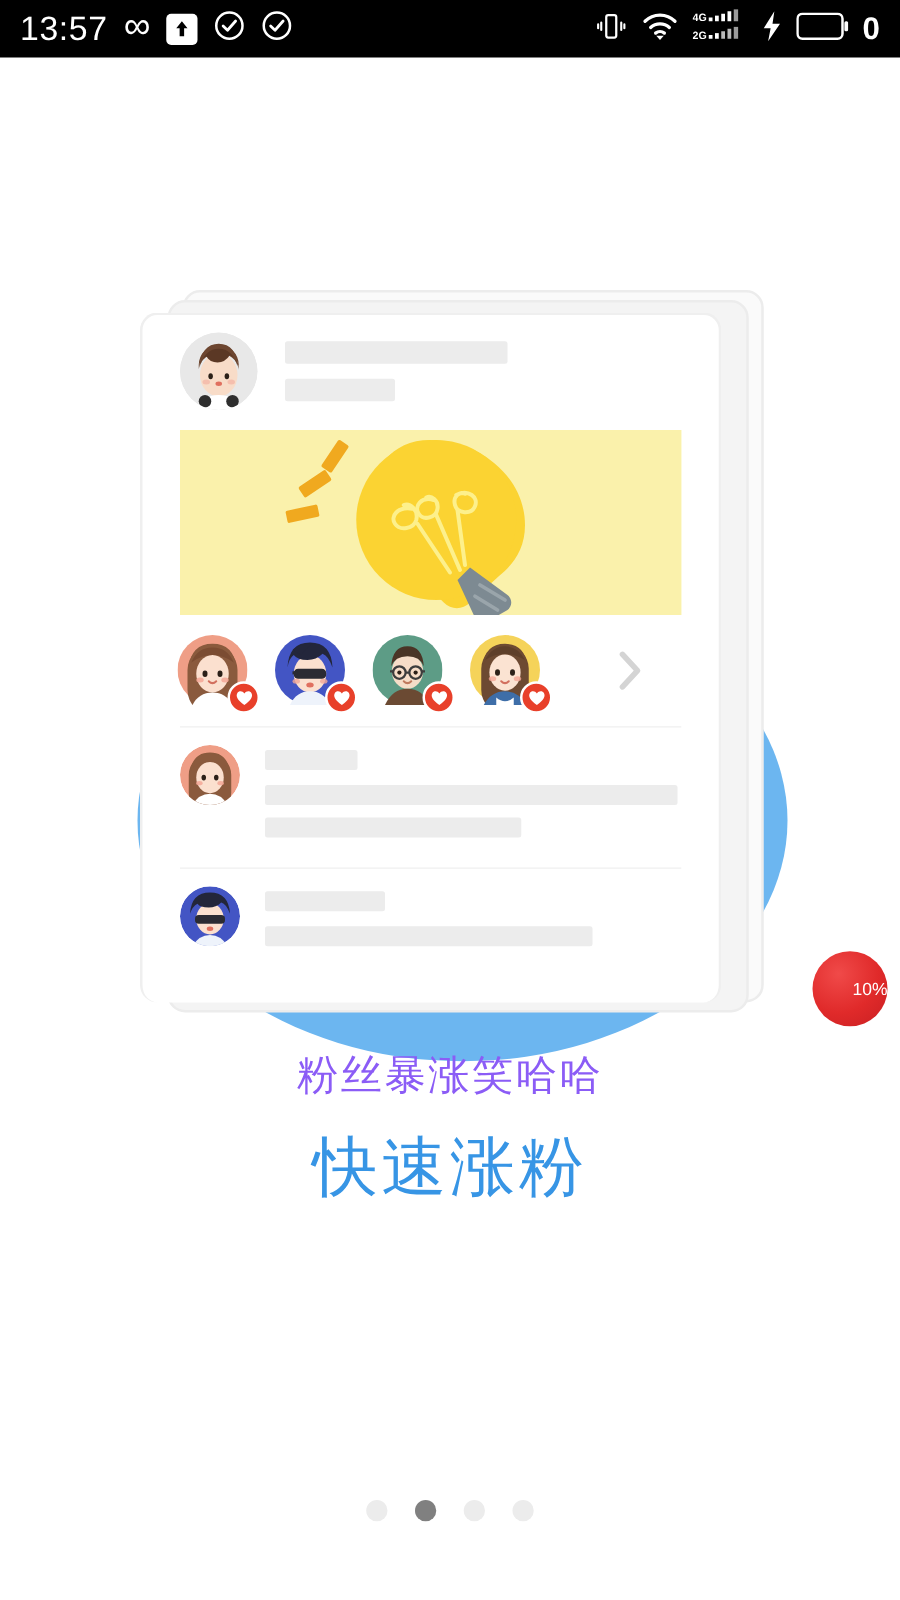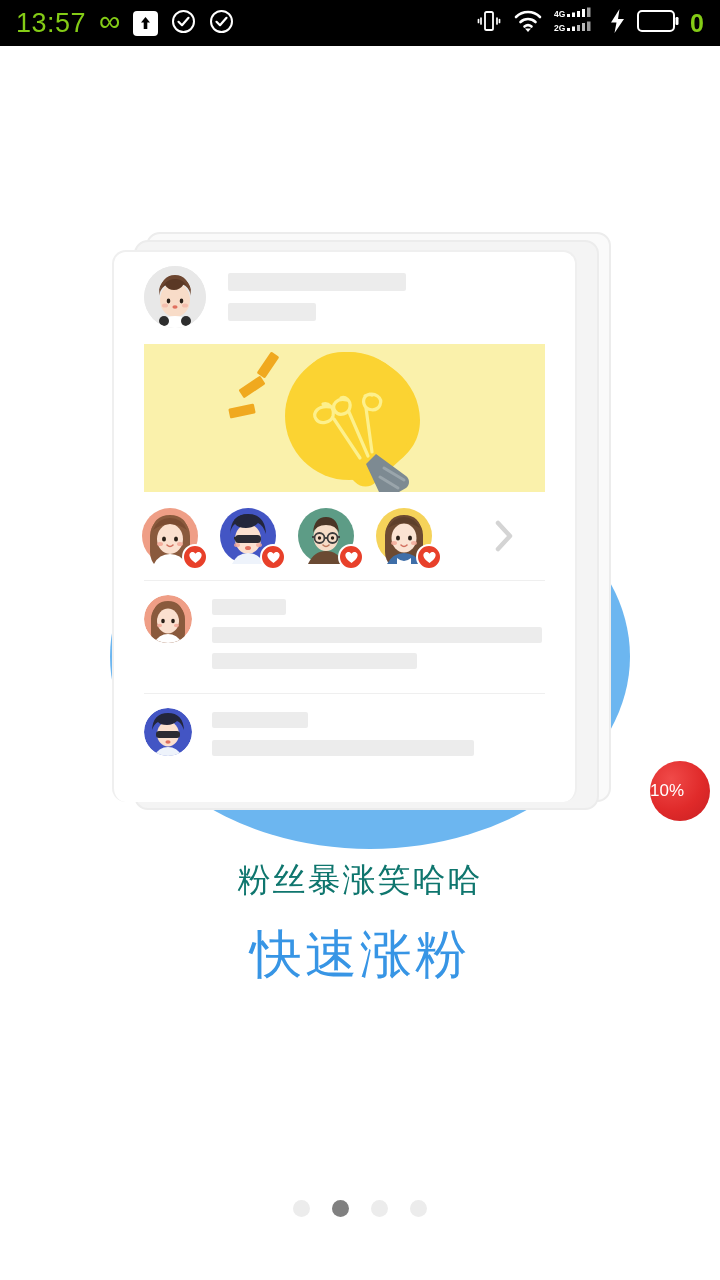--- a/index.html
+++ b/index.html
@@ -7,21 +7,21 @@
     width: 720px; height: 1280px;
     background: #ffffff;
     font-family: "Liberation Sans", "DejaVu Sans", sans-serif;
     overflow: hidden;
   }
   #screen { position: relative; width: 720px; height: 1280px; background:#fff; }
 
   
   #status-bar {
     position:absolute; top:0; left:0; width:720px; height:46px;
-    background:#000; color:#84cc16;
+    background:#000; color:#ffffff;
     display:flex; align-items:center; justify-content:space-between;
     padding: 0 16px;
   }
   .sb-left { display:flex; align-items:center; gap:13px; }
   .sb-right { display:flex; align-items:center; gap:11px;font-weight:bold; }
   .sb-time { font-size:27px; letter-spacing:0.5px; line-height:1; font-weight:400; }
   .sb-infinity { font-size:30px; line-height:1; position:relative; top:-2px; }
   .sb-upload {
     width:25px; height:25px; background:#fff; border-radius:4px;
     display:flex; align-items:center; justify-content:center;
@@ -81,27 +81,27 @@
 
   .comment-row { display:flex; padding:14px 30px 14px 30px; align-items:flex-start; }
   .comment-lines { margin-left:20px; padding-top:4px; }
   .cl-name { height:16px; border-radius:2px; background:#ececec; margin-bottom:12px; }
   .cl-text { height:16px; border-radius:2px; background:#ececec; margin-bottom:10px; }
 
   .badge-10 {
     position:absolute; left:650px; top:715px;
     width:60px; height:60px; border-radius:50%;
     background:radial-gradient(circle at 35% 30%, #f04a49 0%, #e02a2a 55%, #c81f22 100%);
-    display:flex; align-items:center; justify-content:flex-start;
-    color:#fff; font-size:17px;
+    display:flex; align-items:center; justify-content:flex-end;
+    color:#fff; font-size:14px;
   }
 
   
   #captions { position:absolute; left:0; top:840px; width:720px; text-align:center; }
-  .sub-title { font-size:33px; color:#0f766e; letter-spacing:2px; line-height:1.2;margin-top:20px; }
+  .sub-title { font-size:33px; color:#8b5cf6; letter-spacing:2px; line-height:1.2; }
   .main-title { font-size:52px; color:#3795e5; letter-spacing:3px; margin-top:23px; line-height:1.2; }
 
   
   #dots { position:absolute; left:0; top:1200px; width:720px;
           display:flex; justify-content:center; gap:22px; }
   .dot { width:17px; height:17px; border-radius:50%; background:#ececec; }
   .dot.active { background:#808080; }
 </style>
 </head>
 <body>

